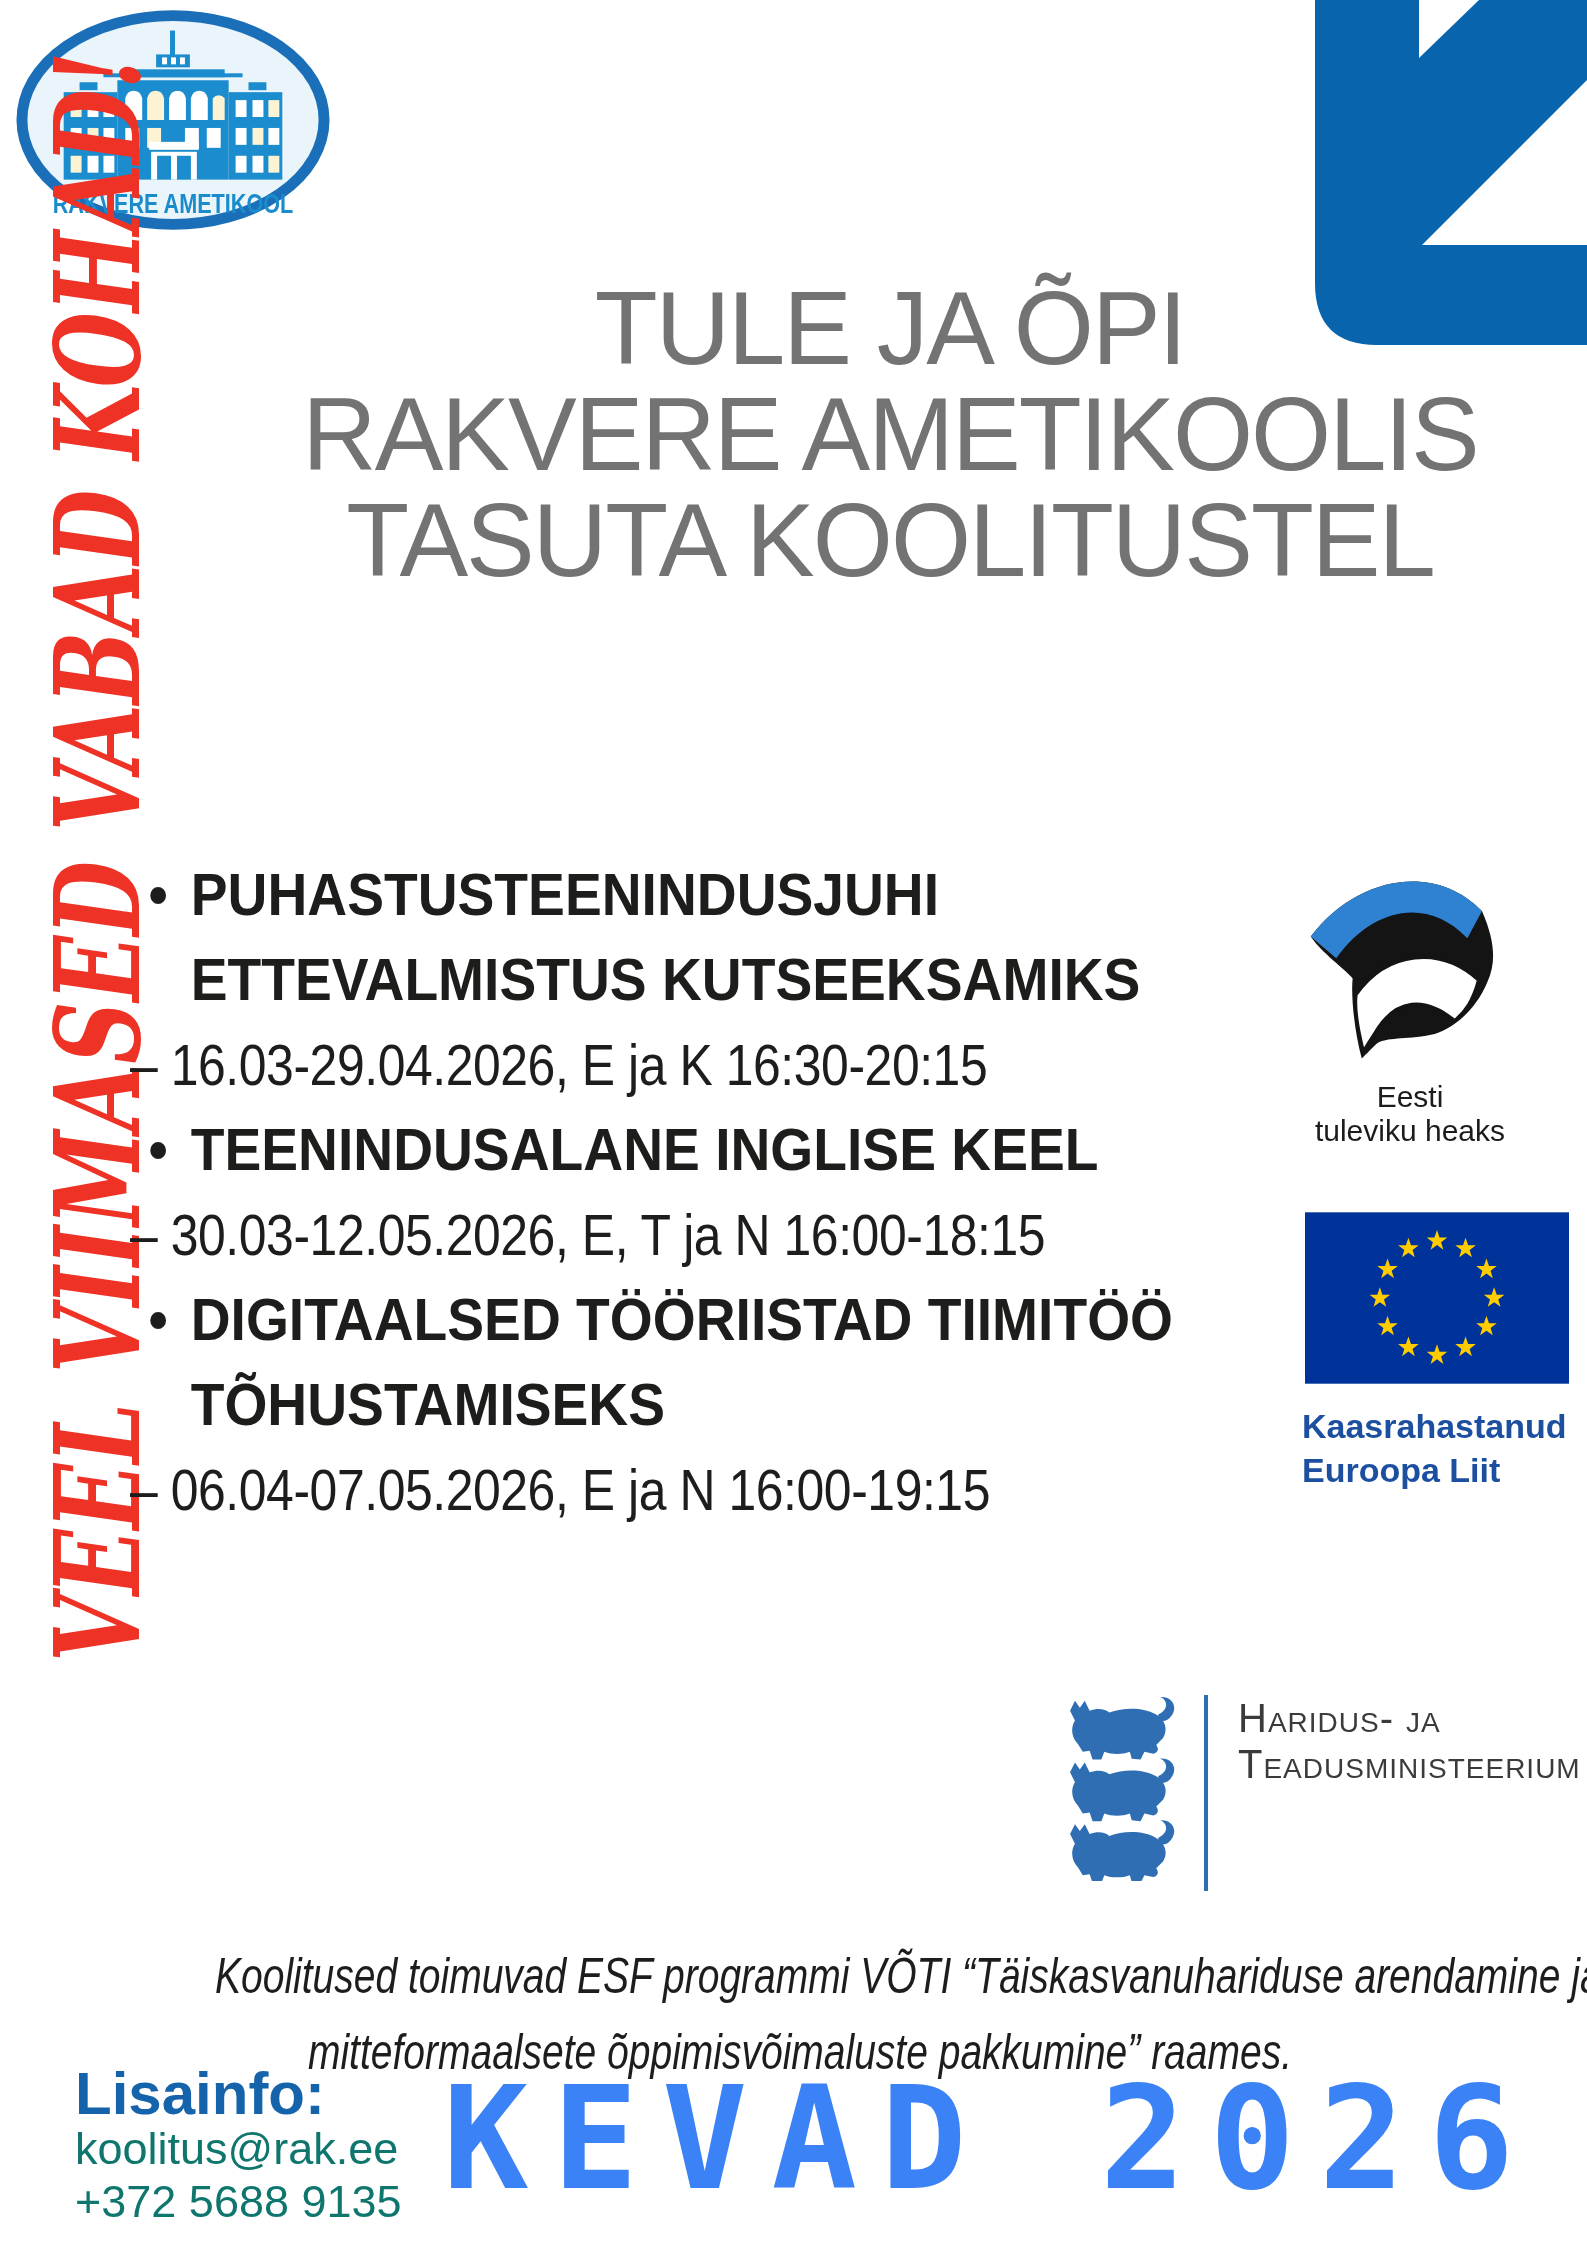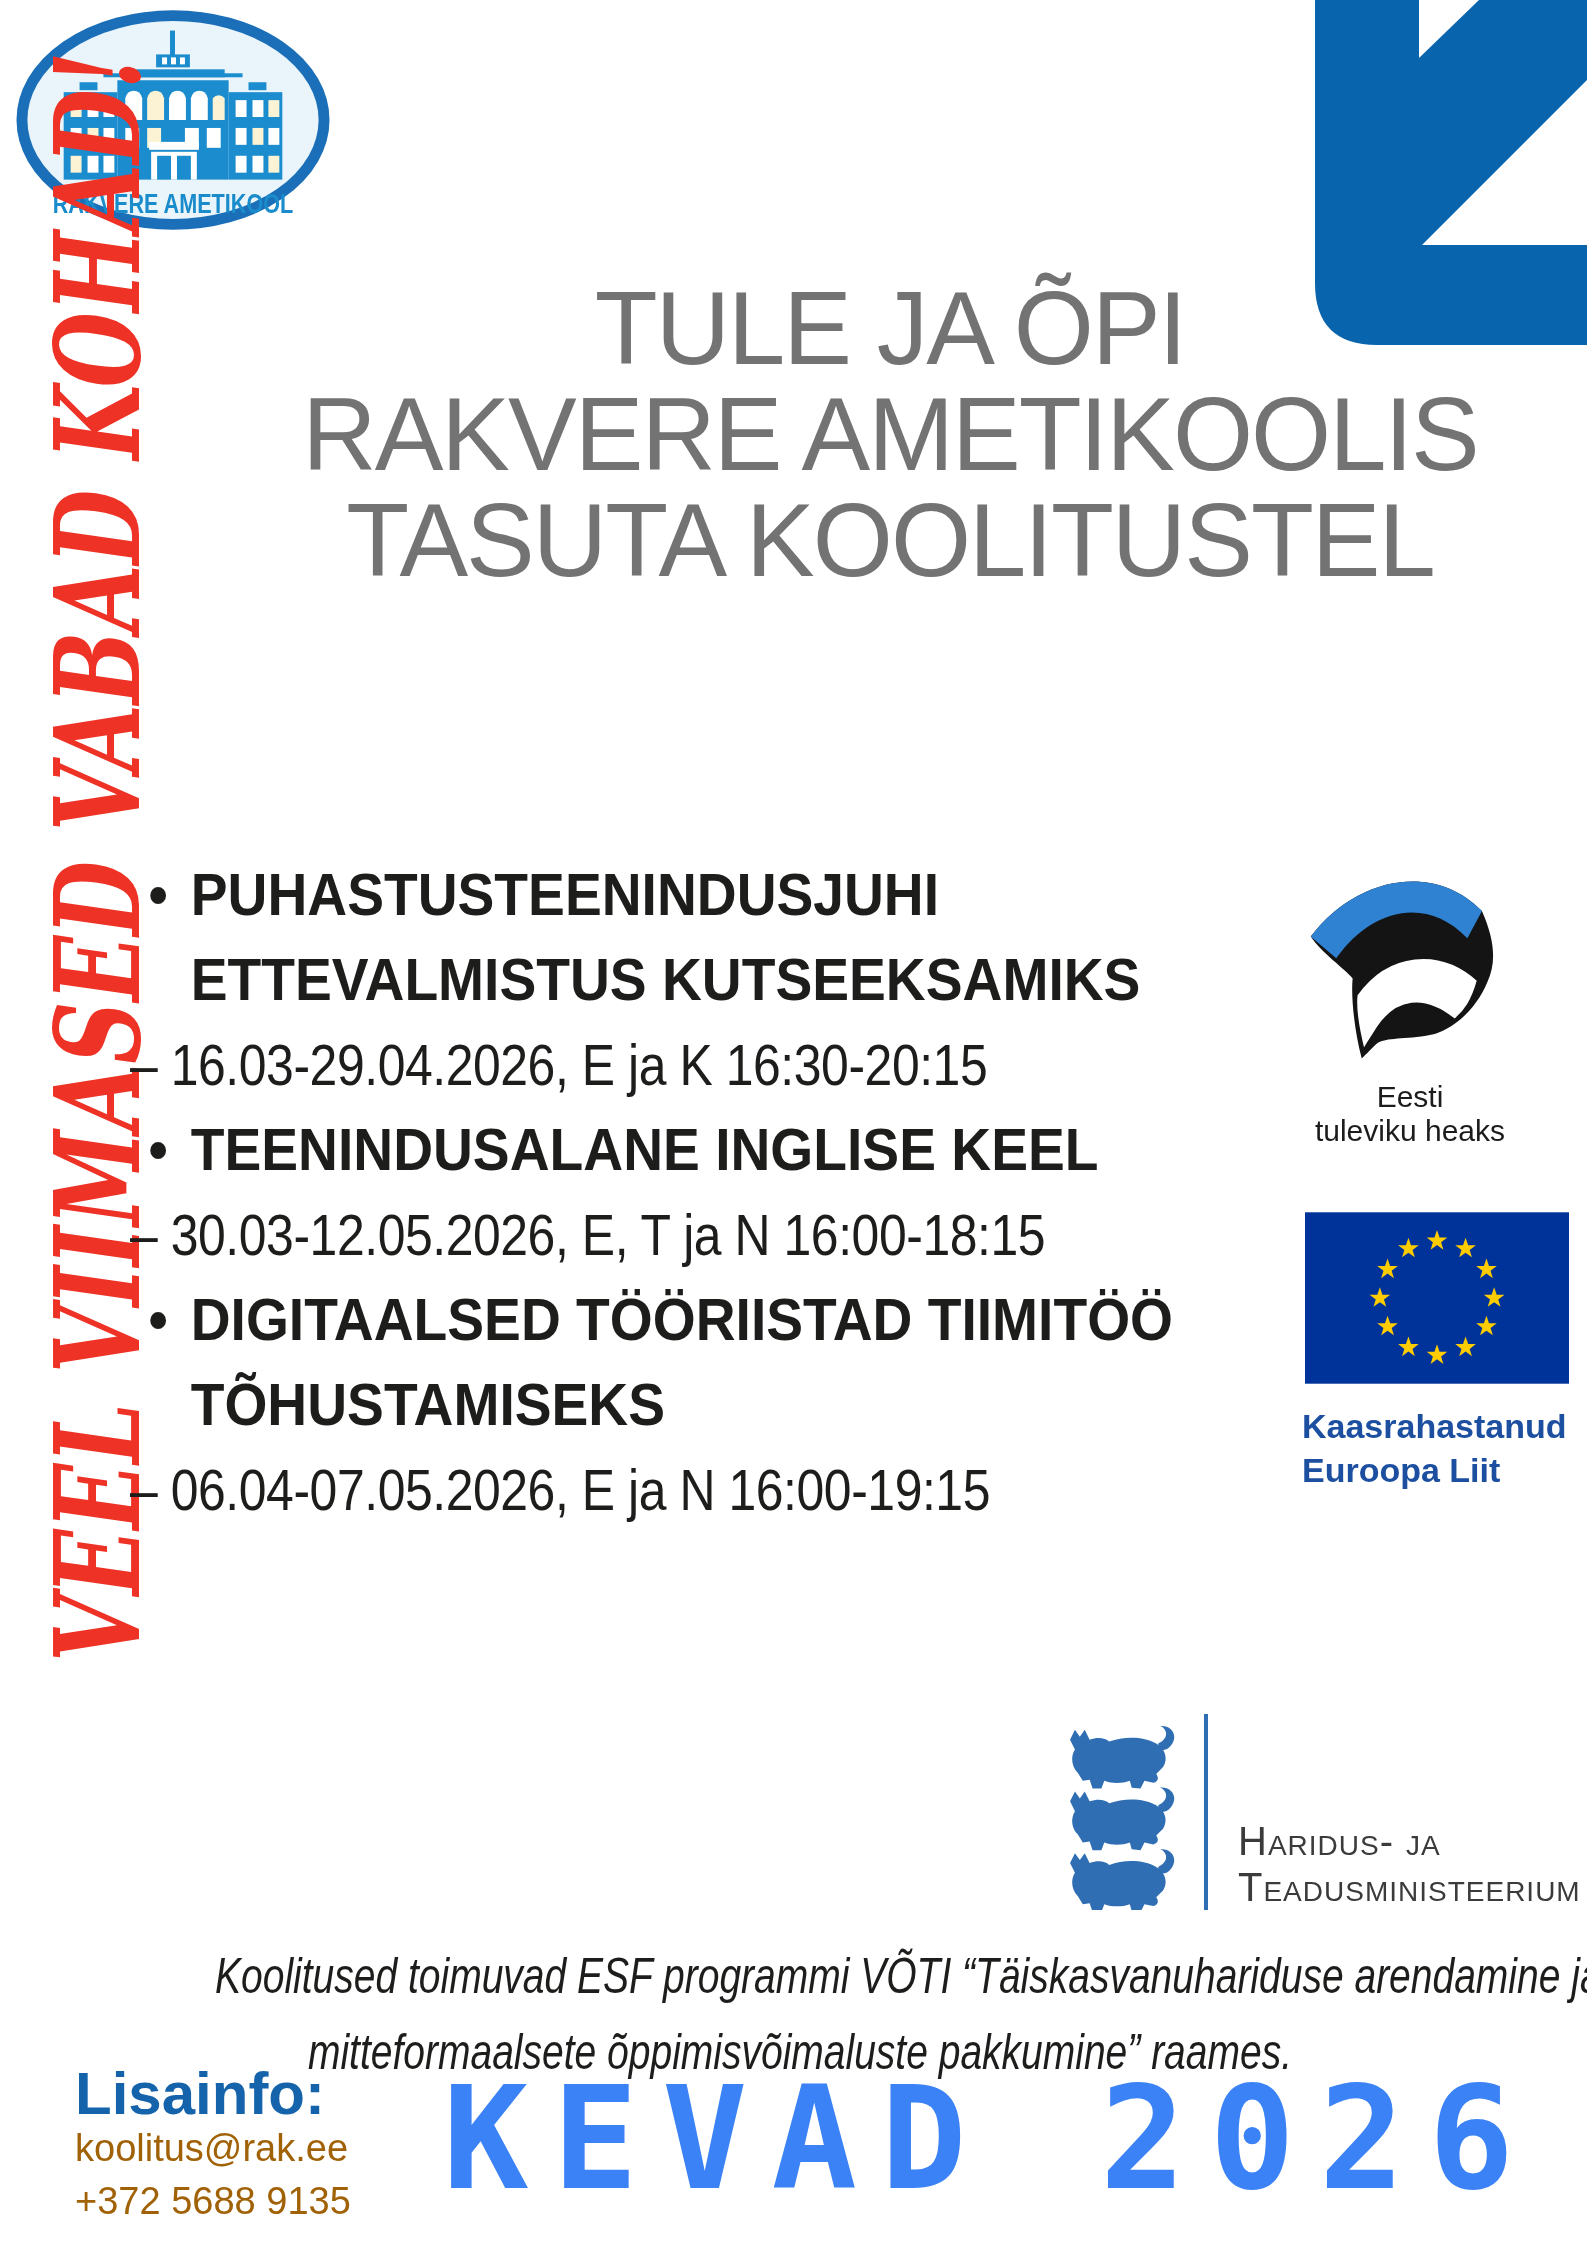--- a/index.html
+++ b/index.html
@@ -35,36 +35,36 @@
   
   .eesti-block{position:absolute;left:1278px;top:860px;width:264px;text-align:center;}
   .eesti-block svg{display:block;margin:0 auto;}
   .eesti-caption{font-size:30px;line-height:34px;color:#1c1c1c;margin-top:6px;}
 
   .eu-block{position:absolute;left:1302px;top:1212px;width:270px;}
   .eu-block svg{display:block;margin:0 auto;}
   .eu-caption{margin-top:20px;font-size:34px;line-height:44px;font-weight:700;color:#1d4fa1;}
 
   .ministry-block{position:absolute;left:1060px;top:1695px;width:520px;height:215px;
-                  display:flex;align-items:flex-end;}
+                  display:flex;align-items:flex-start;}
   .ministry-lions{flex:0 0 auto;}
   .ministry-sep{flex:0 0 auto;width:4px;height:196px;background:#2f6eb3;margin:0 30px 0 26px;}
   .ministry-name{font-variant:small-caps;font-size:40px;line-height:46px;color:#3b3b3b;
                  letter-spacing:1px;}
 
   
   .esf-note{position:absolute;left:50px;top:1938px;width:1500px;text-align:center;
             font-style:italic;font-size:50px;line-height:76px;color:#1d1d1b;
             transform:scaleX(0.78);transform-origin:center;}
   .esf-note div{white-space:nowrap;}
 
   
   .contact{position:absolute;left:75px;top:2066px;}
   .contact-label{font-weight:700;font-size:60px;line-height:56px;color:#1563ab;}
-  .contact-line{font-size:38px;line-height:53px;color:#a16207;letter-spacing:0;}
+  .contact-line{font-size:45px;line-height:53px;color:#0f766e;letter-spacing:0;}
 
   .season-title{position:absolute;left:443px;top:2064px;font-family:"DejaVu Sans Mono",monospace;
                 font-weight:700;font-size:142px;line-height:150px;letter-spacing:24px;
                 color:#3b82f6;white-space:nowrap;}
 </style>
 </head>
 <body>
 
 <div class="page">
 

